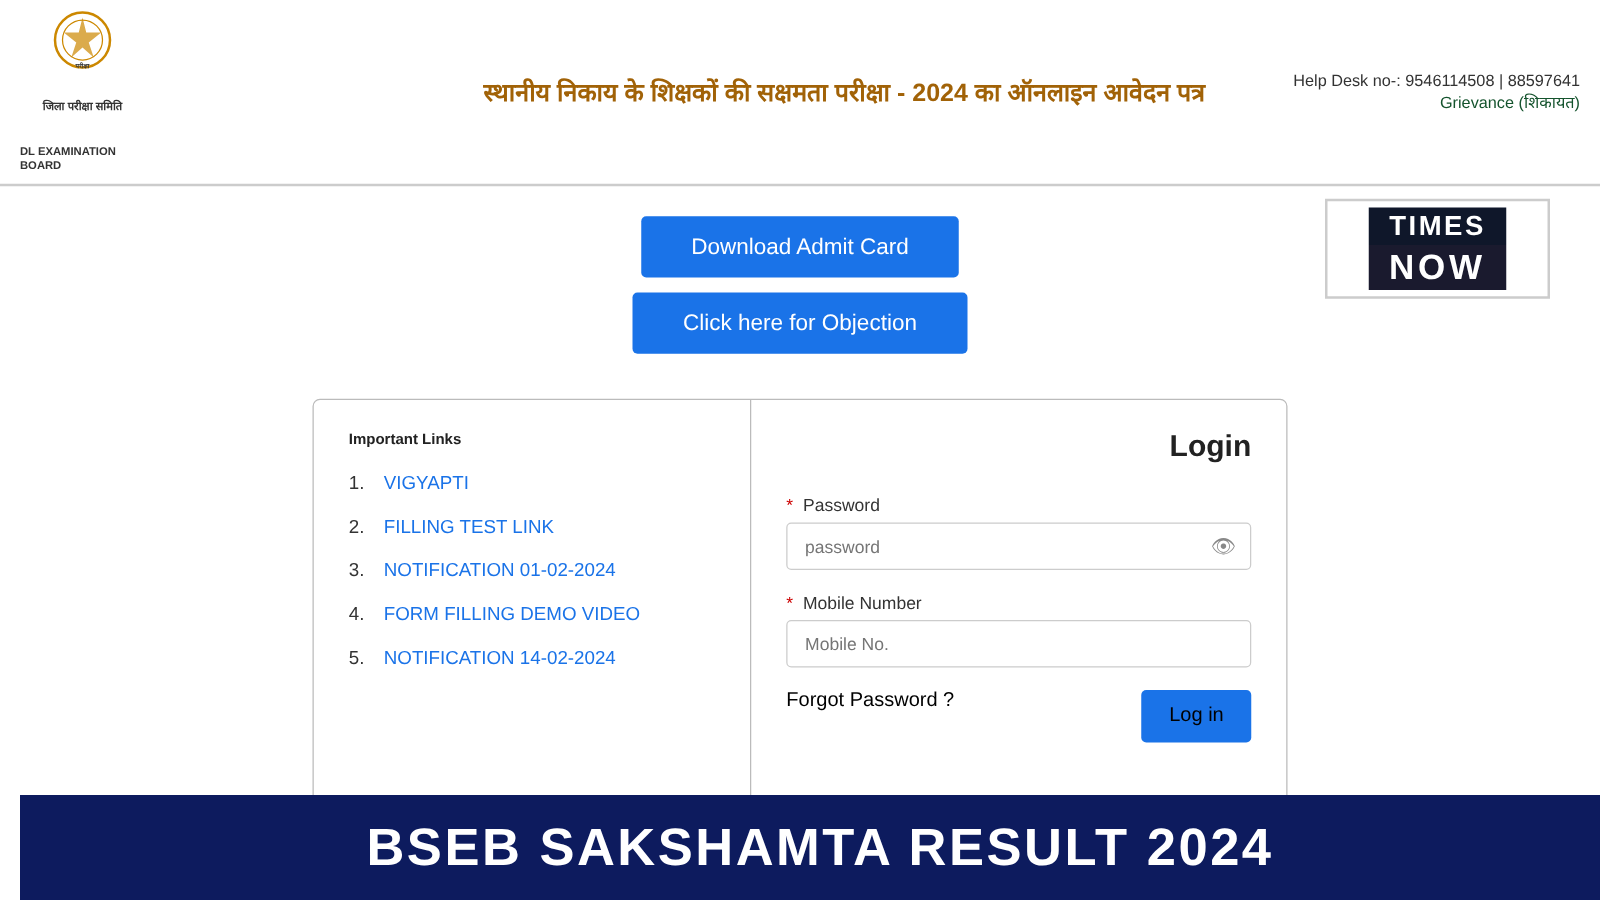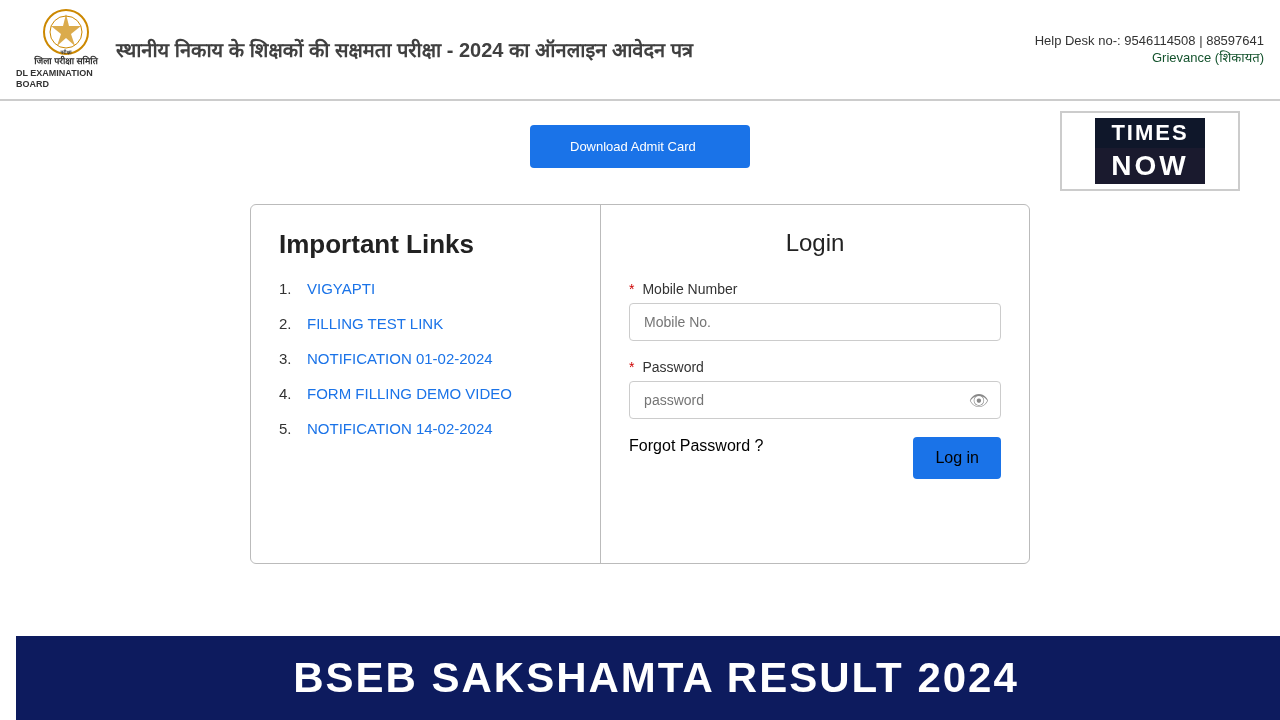--- a/index.html
+++ b/index.html
@@ -28,32 +28,33 @@
     }
     .logo-box {
       display: flex;
       flex-direction: column;
       align-items: center;
       font-size: 9px;
       color: #333;
       font-weight: bold;
       line-height: 1.3;
       max-width: 100px;
+      gap: 24px;
     }
     .logo-icon {
       width: 48px;
       height: 48px;
     }
     .header-title {
-      color: #404040;
+      color: #a16207;
       font-size: 20px;
       font-weight: bold;
       font-family: Arial, sans-serif;
       flex: 1;
-      text-align: left;
+      text-align: right;
     }
     .header-right {
       text-align: right;
       font-size: 13px;
       color: #333;
       min-width: 300px;
     }
     .header-right .grievance {
       color: #14532d;
       cursor: pointer;
@@ -68,21 +69,21 @@
       gap: 12px;
       padding: 24px 0 16px 0;
       position: relative;
     }
     .btn-blue {
       background: #1a73e8;
       color: #fff;
       border: none;
       border-radius: 4px;
       padding: 14px 40px;
-      font-size: 13px;
+      font-size: 18px;
       cursor: pointer;
       font-weight: 500;
       min-width: 220px;
       text-align: left;
     }
 
     
     .times-now-logo {
       position: absolute;
       right: 40px;
@@ -138,21 +139,21 @@
       background: #fff;
     }
 
     
     .important-links {
       width: 45%;
       padding: 24px 28px;
       border-right: 1px solid #bbb;
     }
     .important-links h2 {
-      font-size: 26px;
+      font-size: 12px;
       font-weight: bold;
       margin-bottom: 20px;
       color: #222;
     }
     .links-list {
       list-style: none;
       padding: 0;
     }
     .links-list li {
       margin-bottom: 18px;
@@ -171,22 +172,22 @@
       font-weight: 500;
     }
 
     
     .login-section {
       width: 55%;
       padding: 24px 28px;
     }
     .login-section h2 {
       font-size: 24px;
-      font-weight: normal;
-      text-align: center;
+      font-weight: bold;
+      text-align: right;
       margin-bottom: 24px;
       color: #222;
     }
     .form-group {
       margin-bottom: 18px;
     }
     .form-label {
       font-size: 14px;
       color: #333;
       margin-bottom: 6px;
@@ -274,20 +275,21 @@
   <div class="header-title">स्थानीय निकाय के शिक्षकों की सक्षमता परीक्षा - 2024 का ऑनलाइन आवेदन पत्र</div>
 
   <div class="header-right">
     <div>Help Desk no-: 9546114508 | 88597641</div>
     <a class="grievance" href="#">Grievance (शिकायत)</a>
   </div>
 </div>
 
 <div class="buttons-area">
   <button class="btn-blue">Download Admit Card</button>
+  <button class="btn-blue">Click here for Objection</button>
 
   <div class="times-now-logo">
     <div class="times-now-inner">
       <div class="times-now-top">TIMES</div>
       <div class="times-now-bottom">NOW</div>
     </div>
   </div>
 </div>
 
 <div class="main-content">
@@ -314,40 +316,40 @@
         </li>
         <li>
           <span class="num">5.</span>
           <a href="#">NOTIFICATION 14-02-2024</a>
         </li>
       </ul>
     </div>
 
     <div class="login-section">
       <h2>Login</h2>
-
-      <div class="form-group">
-        <label class="form-label">
-          <span class="required">*</span>
-          <span>Mobile Number</span>
-        </label>
-        <input class="form-input" type="text" placeholder="Mobile No." style="">
-      </div>
 
       <div class="form-group">
         <label class="form-label">
           <span class="required">*</span>
           <span>Password</span>
         </label>
         <div class="password-wrapper">
           <input class="form-input" type="password" placeholder="password" style="">
           <span class="eye-icon">👁</span>
         </div>
       </div>
 
+      <div class="form-group">
+        <label class="form-label">
+          <span class="required">*</span>
+          <span>Mobile Number</span>
+        </label>
+        <input class="form-input" type="text" placeholder="Mobile No." style="">
+      </div>
+
       <div class="login-footer">
         <span>Forgot Password ?</span>
         <button class="btn-login">Log in</button>
       </div>
     </div>
 
   </div>
 </div>
 
 <div class="bottom-banner">

